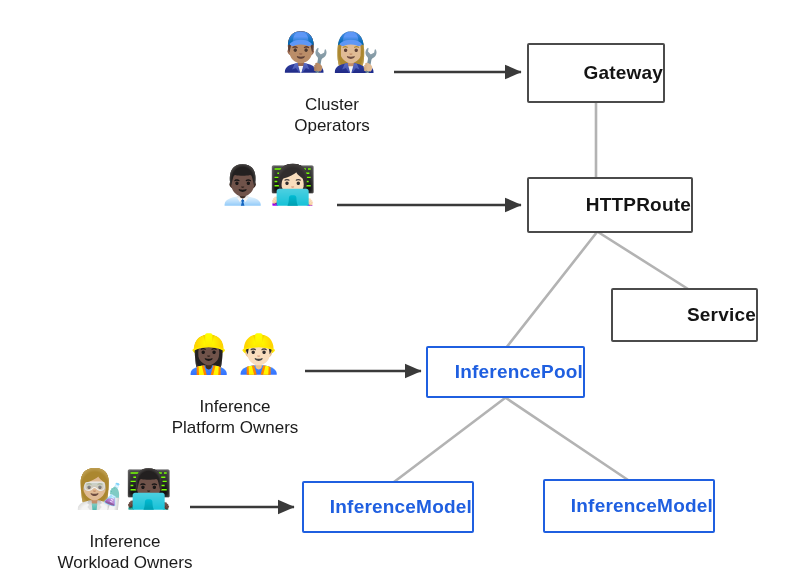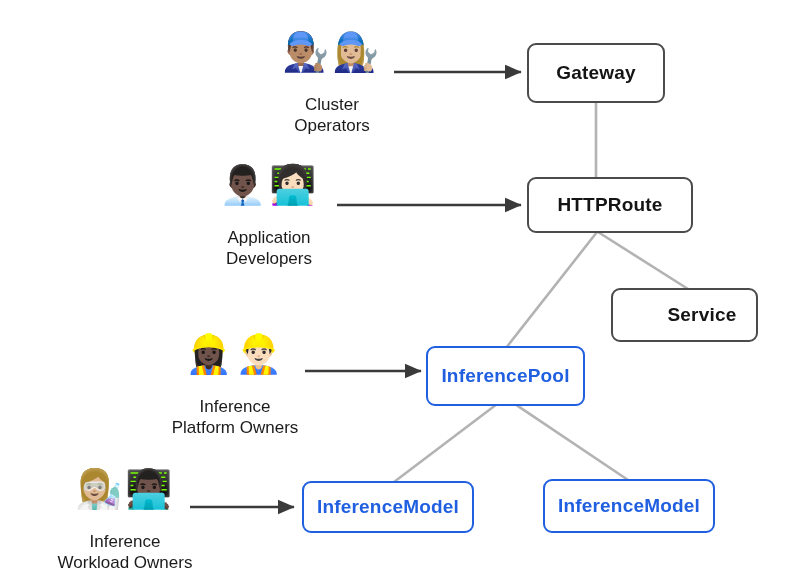--- a/index.html
+++ b/index.html
@@ -45,24 +45,24 @@
     color: #1b1b1b;
     margin-top: 20px;
     white-space: pre-line;
   }
 
   
   .node {
     position: absolute;
     box-sizing: border-box;
     background: #ffffff;
-    border-radius: 9px;
+    border-radius: 2px;
     display: flex;
     align-items: center;
-    justify-content: center;
+    justify-content: flex-end;
     font-weight: bold;
     font-size: 19px;
     letter-spacing: 0.2px;
   }
   .node.dark {
     border: 2px solid #4b4b4b;
     color: #141414;
   }
   .node.blue {
     border: 2.5px solid #1f5fe0;
@@ -98,22 +98,20 @@
   </svg>
 
   <div class="persona" style="left:227px; top:30px;">
     <div class="emojis">👨🏽‍🔧👩🏼‍🔧</div>
     <div class="plabel">Cluster
 Operators</div>
   </div>
 
   <div class="persona" style="left:164px; top:163px;">
     <div class="emojis">👨🏿‍💼👩🏻‍💻</div>
-    <div class="plabel">Application
-Developers</div>
   </div>
 
   <div class="persona" style="left:130px; top:332px;">
     <div class="emojis">👷🏿‍♀️👷🏻‍♂️</div>
     <div class="plabel">Inference
 Platform Owners</div>
   </div>
 
   <div class="persona" style="left:20px; top:467px;">
     <div class="emojis">👩🏼‍🔬👨🏿‍💻</div>
@@ -126,21 +124,21 @@
   </div>
 
   <div class="node dark" style="left:527px; top:177px; width:166px; height:56px;">
     <span>HTTPRoute</span>
   </div>
 
   <div class="node dark" style="left:611px; top:288px; width:147px; height:54px;padding-left:35px;">
     <span>Service</span>
   </div>
 
-  <div class="node blue" style="left:426px; top:346px; width:159px; height:60px;">
+  <div class="node blue" style="left:426px; top:346px; width:159px; height:52px;">
     <span>InferencePool</span>
   </div>
 
   <div class="node blue" style="left:302px; top:481px; width:172px; height:52px;">
     <span>InferenceModel</span>
   </div>
 
   <div class="node blue" style="left:543px; top:479px; width:172px; height:54px;">
     <span>InferenceModel</span>
   </div>

